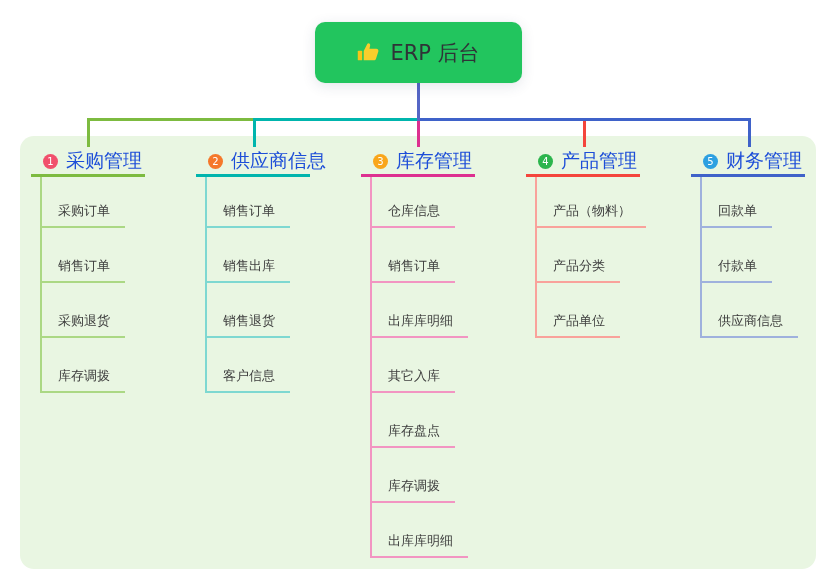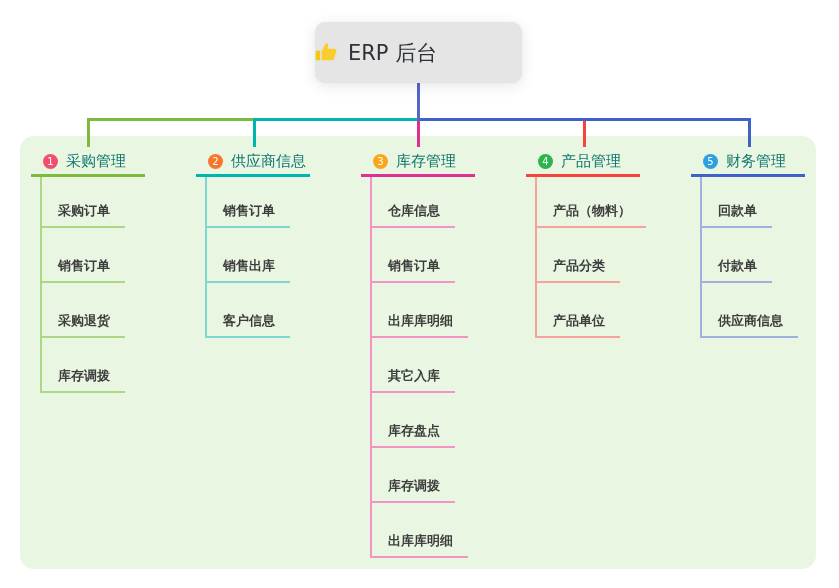--- a/index.html
+++ b/index.html
@@ -7,23 +7,23 @@
     position:relative;width:839px;height:588px;background:var(--canvas,#fff);
     font-family:"DejaVu Sans","Liberation Sans",sans-serif;overflow:hidden;
   }
   
   .panel{
     position:absolute;left:20px;top:136px;width:796px;height:433px;
     background:var(--panel,#e9f6e2);border-radius:14px;
   }
   
   .root-card{
-    position:absolute;left:315px;top:22px;width:207px;height:61px;background:#e5e5e5;
+    position:absolute;left:315px;top:22px;width:207px;height:61px;background:#22c55e;
     border-radius:10px;box-shadow:0 3px 14px rgba(40,60,90,.12),0 0 2px rgba(0,0,0,.05);
-    display:flex;align-items:center;gap:10px;
+    display:flex;align-items:center;justify-content:center;gap:10px;
     font-size:21px;color:#2f3337;cursor:pointer;
   }
   .thumb{display:flex;align-items:center;}
   
   .connectors div{position:absolute;}
   .seg-1{left:87px;top:118px;width:169px;height:3px;background:var(--b1);}
   .seg-2{left:253px;top:118px;width:167px;height:3px;background:var(--b2);}
   .seg-5{left:418px;top:118px;width:333px;height:3px;background:var(--b5);}
   .drop-1{left:87px;top:118px;width:3px;height:29px;background:var(--b1);}
   .drop-2{left:253px;top:118px;width:3px;height:29px;background:var(--b2);}
@@ -34,26 +34,26 @@
   
   .branch{position:absolute;top:148px;width:114px;}
   .branch-header{
     display:flex;align-items:center;gap:8px;height:26px;padding-left:12px;
     border-bottom:3px solid var(--main);box-sizing:content-box;cursor:pointer;
   }
   .badge{
     width:15px;height:15px;border-radius:50%;background:var(--badge);
     color:#fff;font-size:10px;line-height:15px;text-align:center;flex:0 0 15px;
   }
-  .branch-title{font-size:15px;color:#0f766e;white-space:nowrap;}
+  .branch-title{font-size:19px;color:#1d4ed8;white-space:nowrap;}
   .branch-items{margin-left:9px;border-left:2px solid var(--light);width:max-content;}
   .branch-item{
     box-sizing:border-box;height:55px;border-bottom:2px solid var(--light);
     padding:0 15px 6px 16px;display:flex;align-items:flex-end;width:max-content;
-    font-size:13px;color:#3d3d3d;white-space:nowrap;cursor:pointer;font-weight:bold;
+    font-size:13px;color:#3d3d3d;white-space:nowrap;cursor:pointer;
   }
   .branch-item:first-child{height:51px;}
 </style>
 </head>
 <body>
 
 <div class="stage" style="--canvas: #ffffff; --panel: #e9f6e2; --root-edge: #5566c6; --b1: #7dbb40; --b2: #00b5ad; --b3: #dd3090; --b4: #f4453c; --b5: #3f62c9;">
 
   <div class="panel"></div>
 
@@ -93,20 +93,21 @@
         </div>
       </div>
       <div class="branch" style="left: 196px; --main: #00b5ad; --light: #7ed8d1; --badge: #f5782a;">
         <div class="branch-header">
           <span class="badge">2</span>
           <span class="branch-title">供应商信息</span>
         </div>
         <div class="branch-items">
           <div class="branch-item">销售订单</div>
           <div class="branch-item">销售出库</div>
+          <div class="branch-item">销售退货</div>
           <div class="branch-item">客户信息</div>
         </div>
       </div>
       <div class="branch" style="left: 361px; --main: #dd3090; --light: #f295c2; --badge: #f9a61b;">
         <div class="branch-header">
           <span class="badge">3</span>
           <span class="branch-title">库存管理</span>
         </div>
         <div class="branch-items">
           <div class="branch-item">仓库信息</div>

